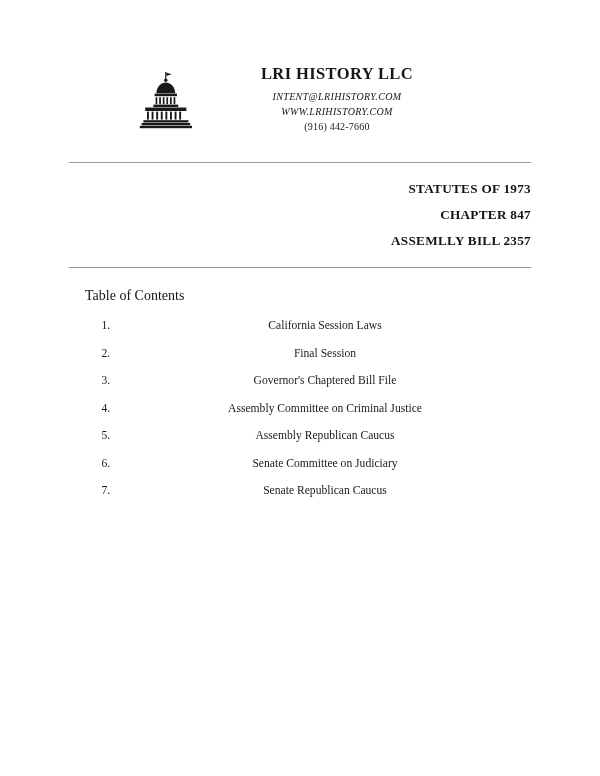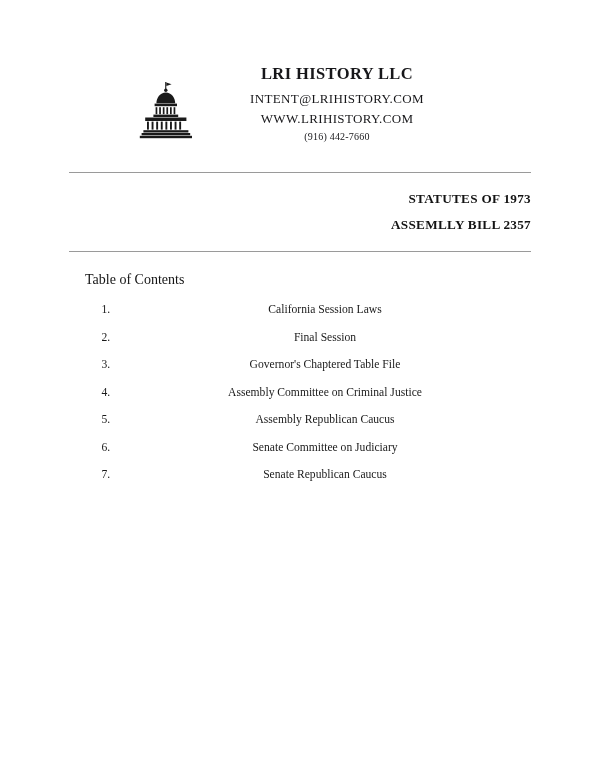--- a/index.html
+++ b/index.html
@@ -46,25 +46,26 @@
   }
   .company-name {
     font-size: 16.5px;
     letter-spacing: 0.4px;
     font-weight: bold;
     color: #17171a;
     margin: 6px 0 7px 0;
     font-variant: small-caps;
   }
   .company-line {
-    font-size: 13px;
+    font-size: 10px;
     letter-spacing: 0.35px;
     color: #17171a;
     margin: 0 0 4px 0;
     text-transform: uppercase;
+    font-style: italic;
   }
   .company-phone {
     font-size: 10px;
     letter-spacing: 0.2px;
     color: #17171a;
     margin: 3px 0 0 0;
   }
 
   
   .rule {
@@ -168,31 +169,32 @@
       <div class="company-line">INTENT@LRIHISTORY.COM</div>
       <div class="company-line">WWW.LRIHISTORY.COM</div>
       <div class="company-phone">(916) 442-7660</div>
     </div>
   </div>
 
   <hr class="rule rule-top">
 
   <div class="title-block">
     <div class="title-line">STATUTES OF 1973</div>
+    <div class="title-line">CHAPTER  847</div>
     <div class="title-line">ASSEMLLY BILL 2357</div>
   </div>
 
   <hr class="rule rule-bottom">
 
   <div class="toc">
     <div class="toc-heading">Table of Contents</div>
     <ol class="toc-list">
       <li>California Session Laws</li>
       <li>Final Session</li>
-      <li>Governor's Chaptered Table File</li>
+      <li>Governor's Chaptered Bill File</li>
       <li>Assembly Committee on Criminal Justice</li>
       <li>Assembly Republican Caucus</li>
       <li>Senate Committee on Judiciary</li>
       <li>Senate Republican Caucus</li>
     </ol>
   </div>
 
 </div>
 
 </body></html>

